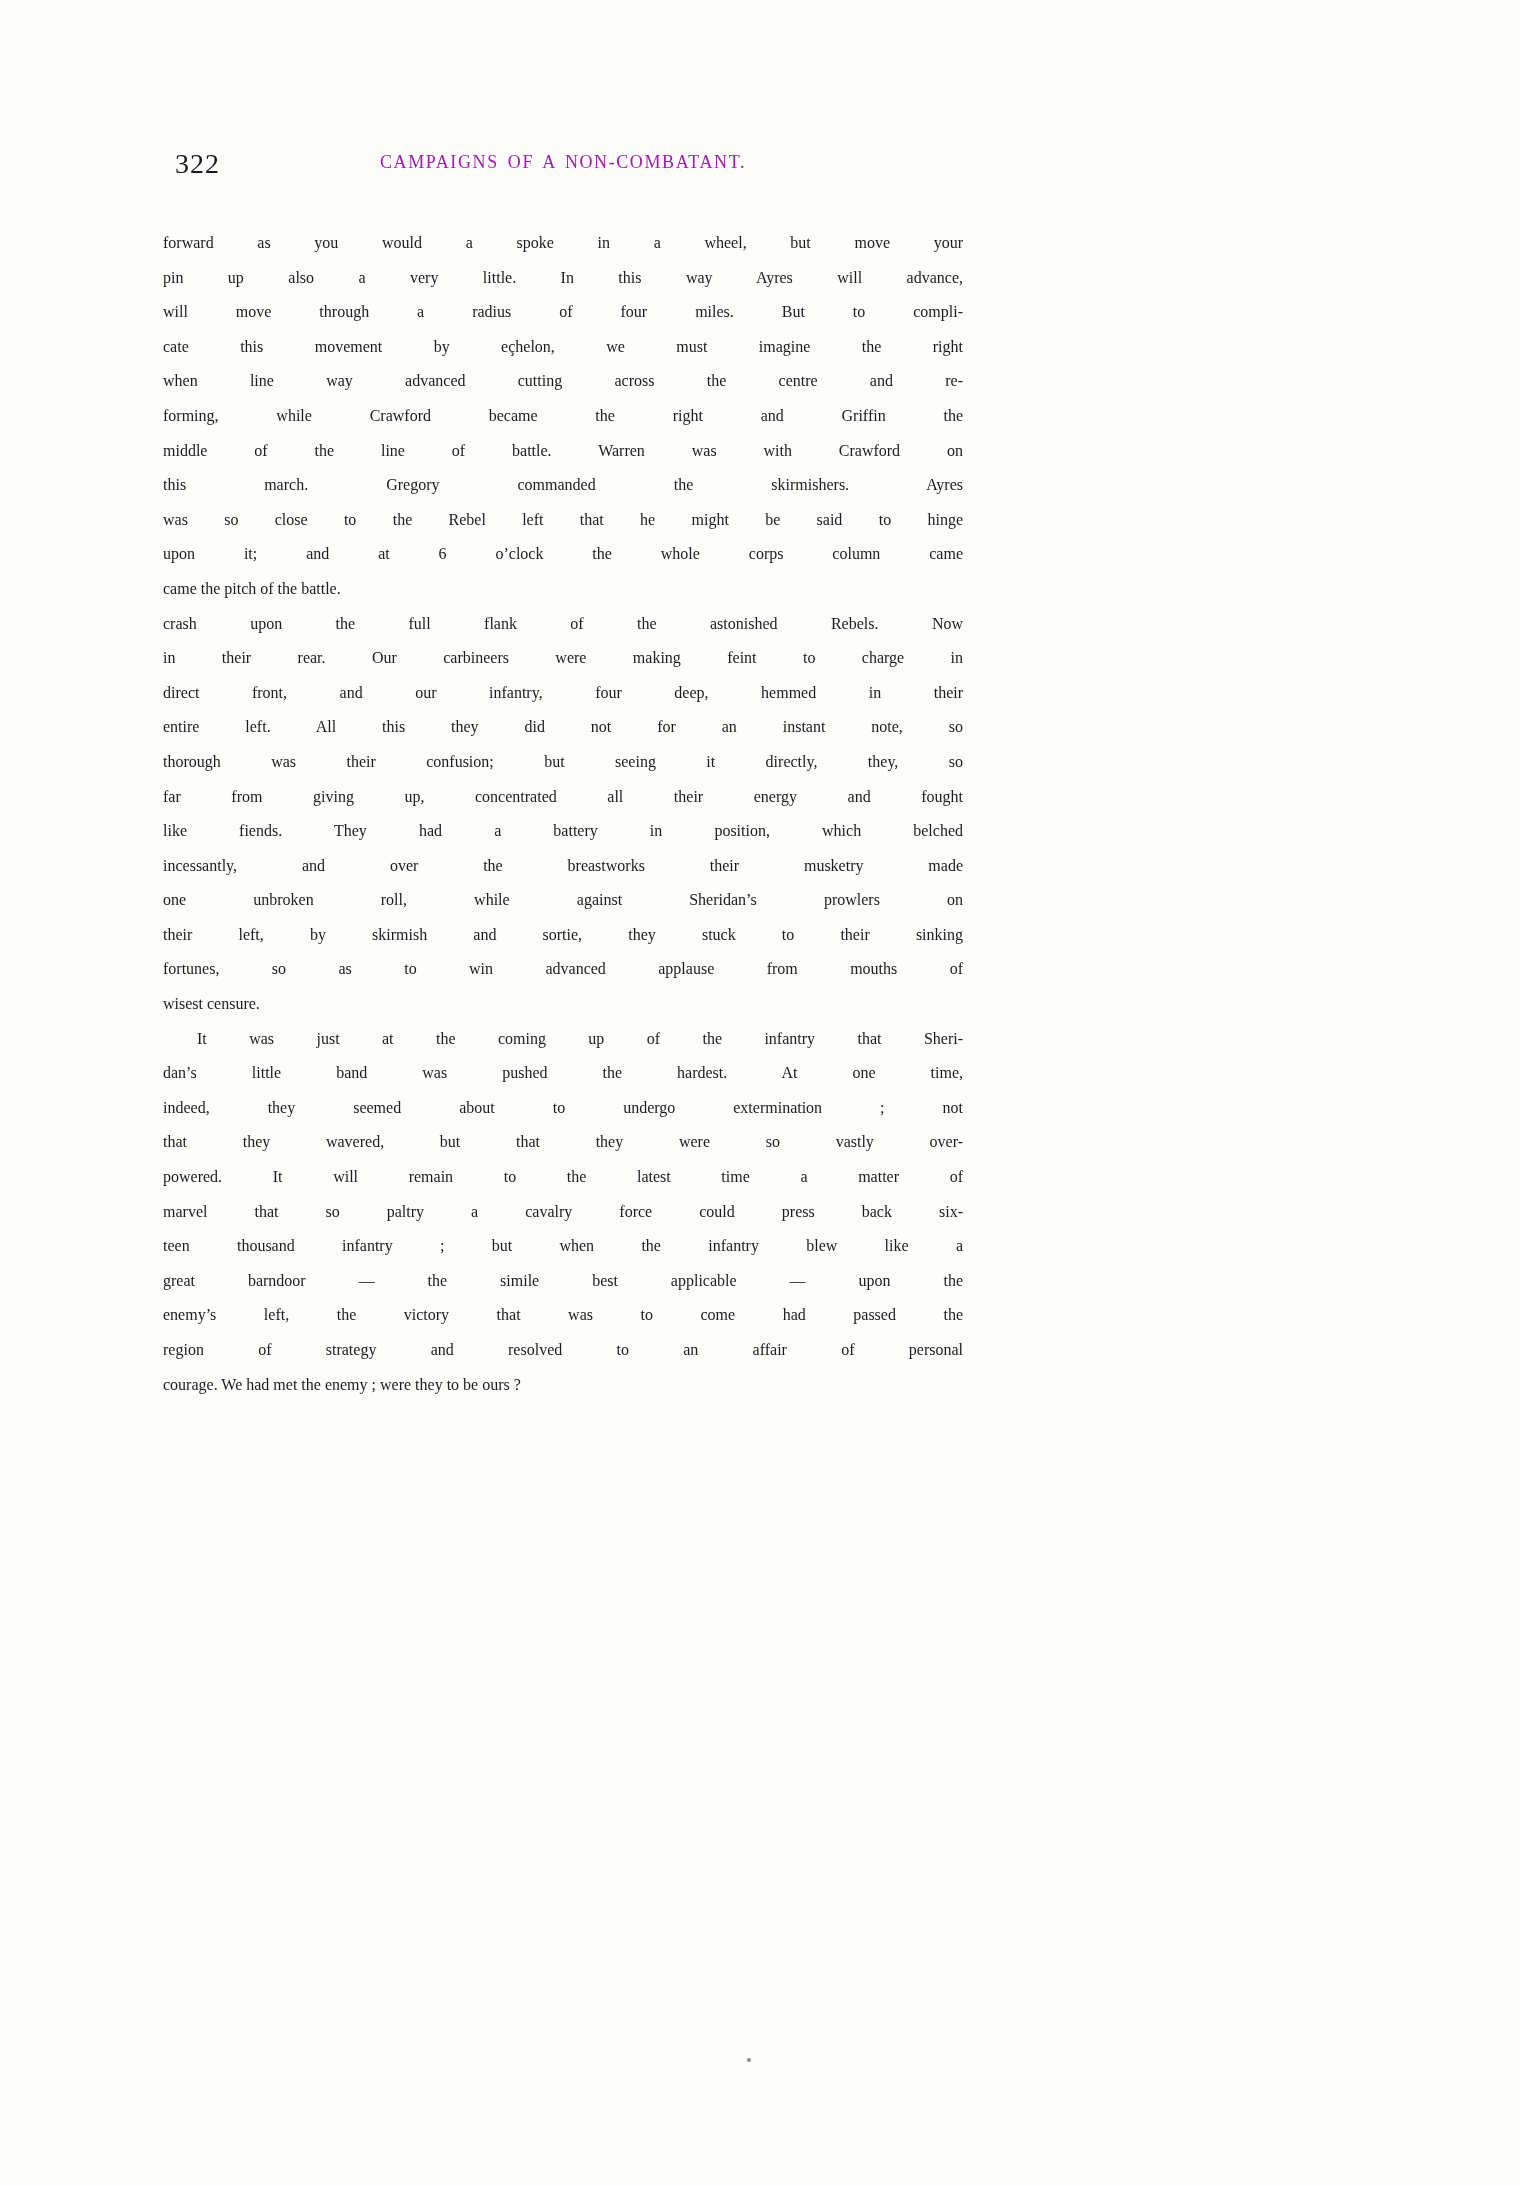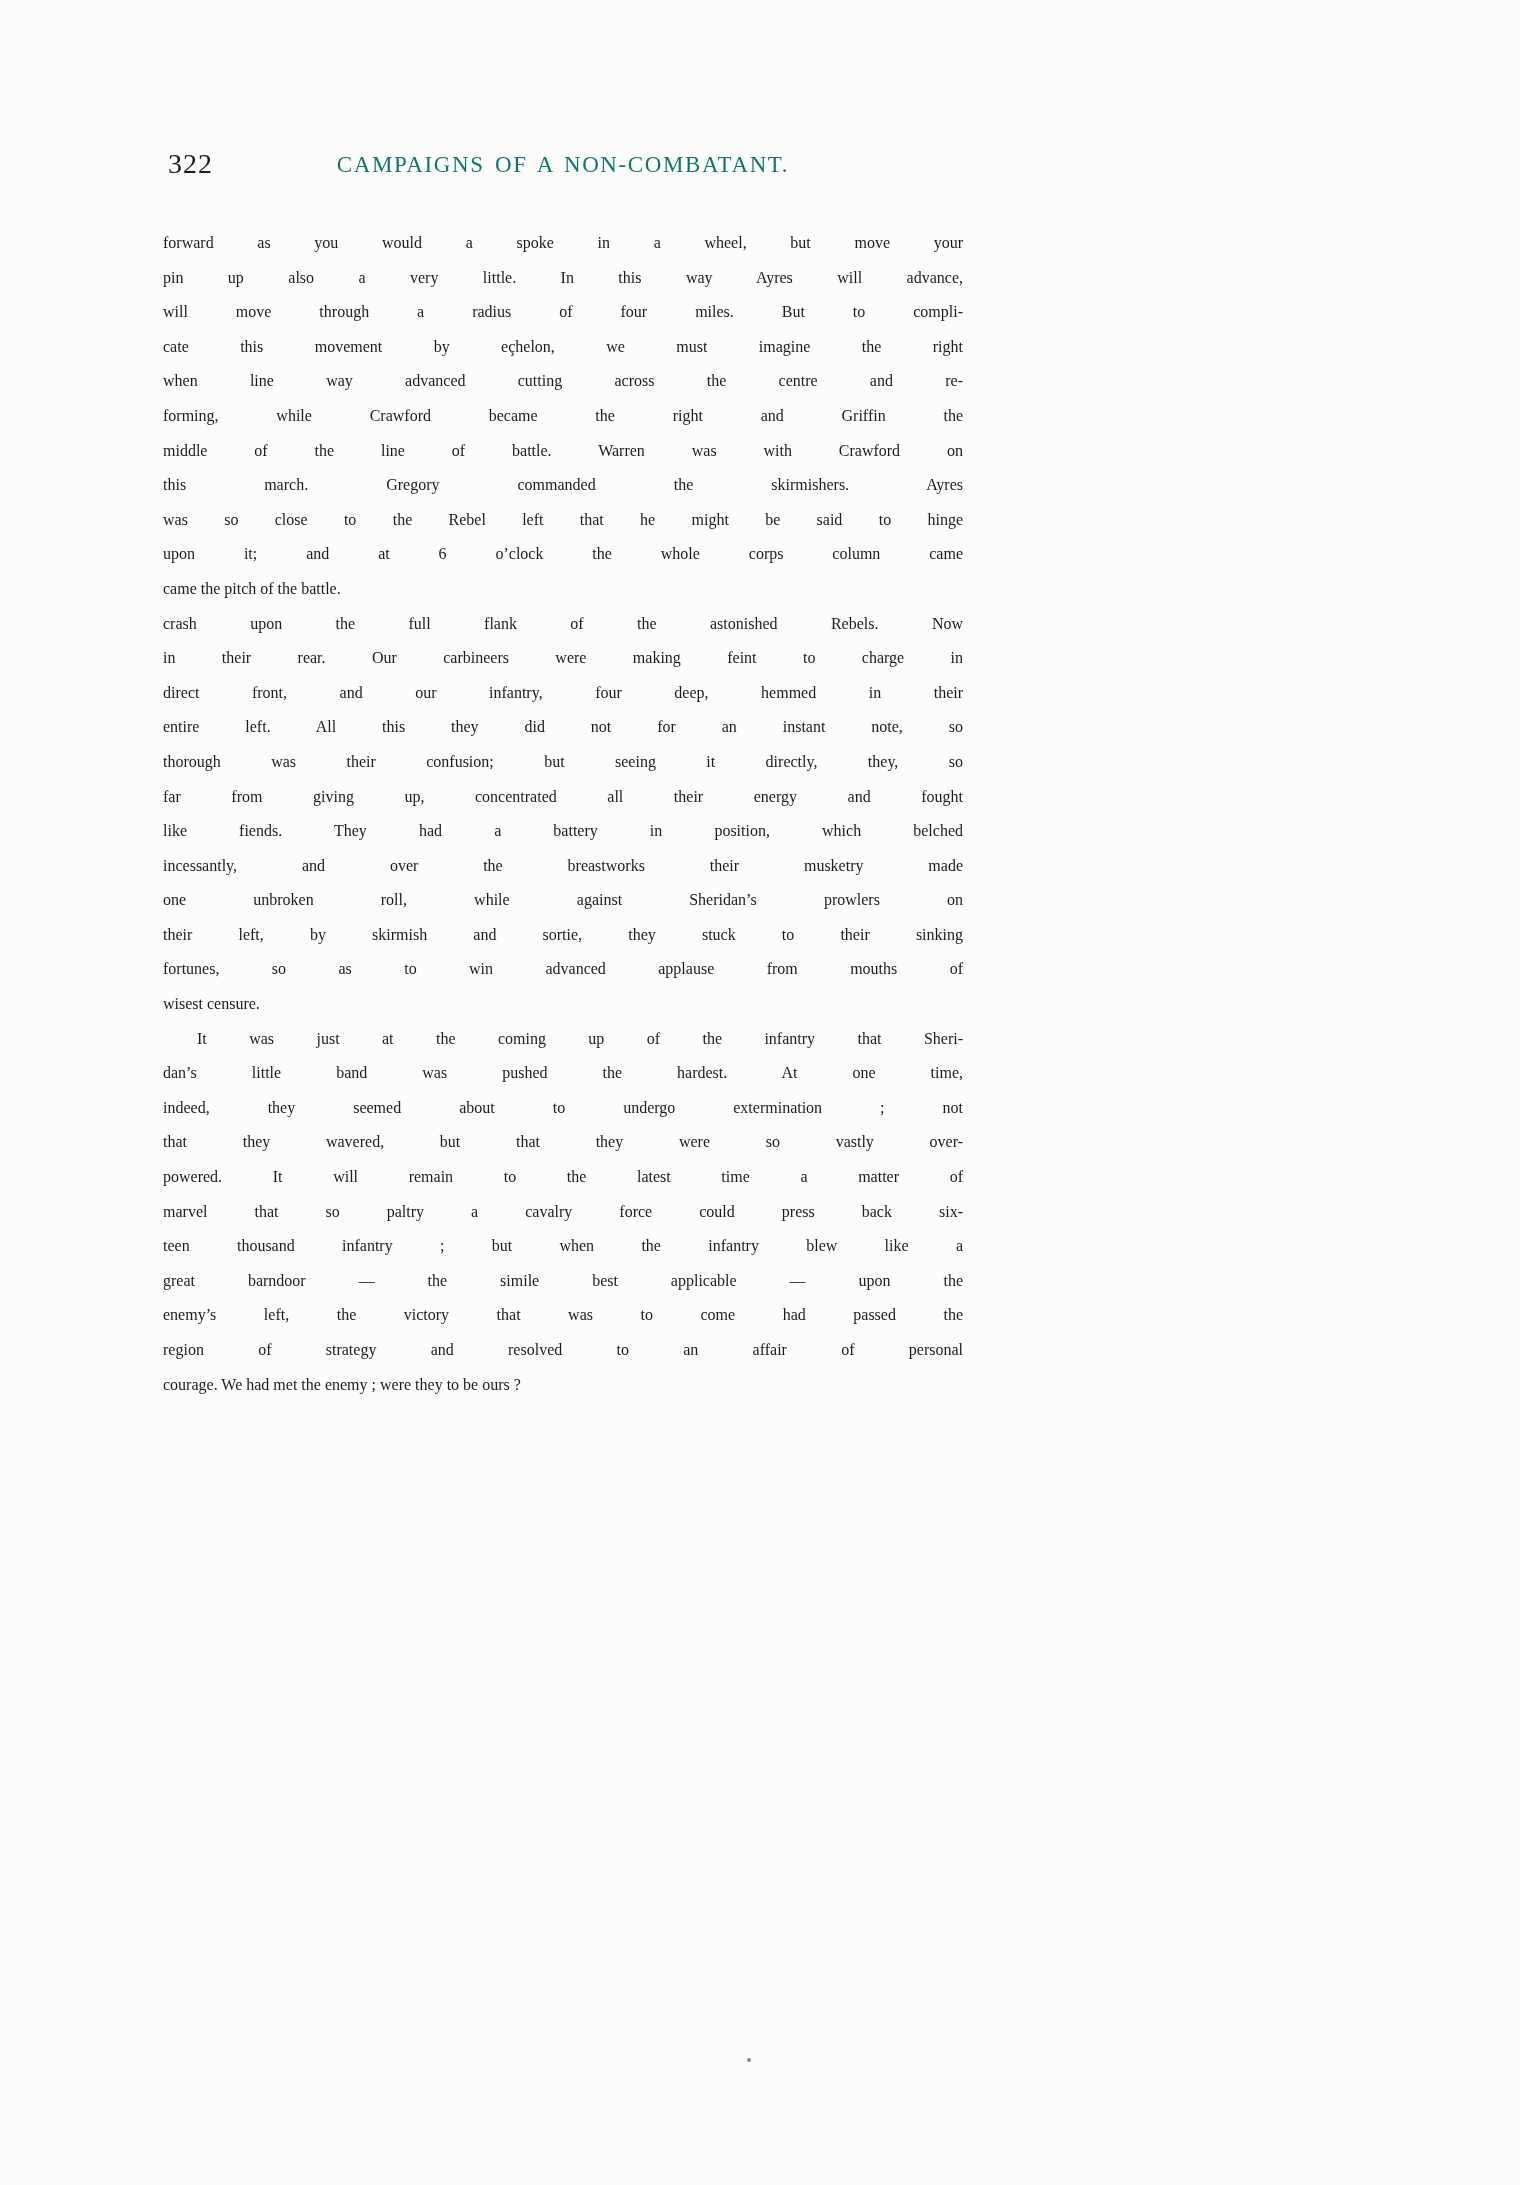--- a/index.html
+++ b/index.html
@@ -22,33 +22,33 @@
     top: 148px;
     width: 800px;
   }
   .header {
     position: relative;
     height: 36px;
     margin-bottom: 42px;
   }
   .page-number {
     position: absolute;
-    left: 5px;
+    left: 12px;
     top: 0;
     font-size: 28px;
     letter-spacing: 1px;
     color: #1a1a1a;
   }
   .running-title {
     display: block;
     text-align: center;
-    font-size: 23px;
+    font-size: 18px;
     letter-spacing: 1.6px;
     padding-top: 4px;
-    color: #0f766e;
+    color: #a21caf;
     word-spacing: 3px;
   }
   .body-text {
     margin-top: 0;
   }
   .para {
     margin: 0;
     padding: 0;
   }
   .line {

